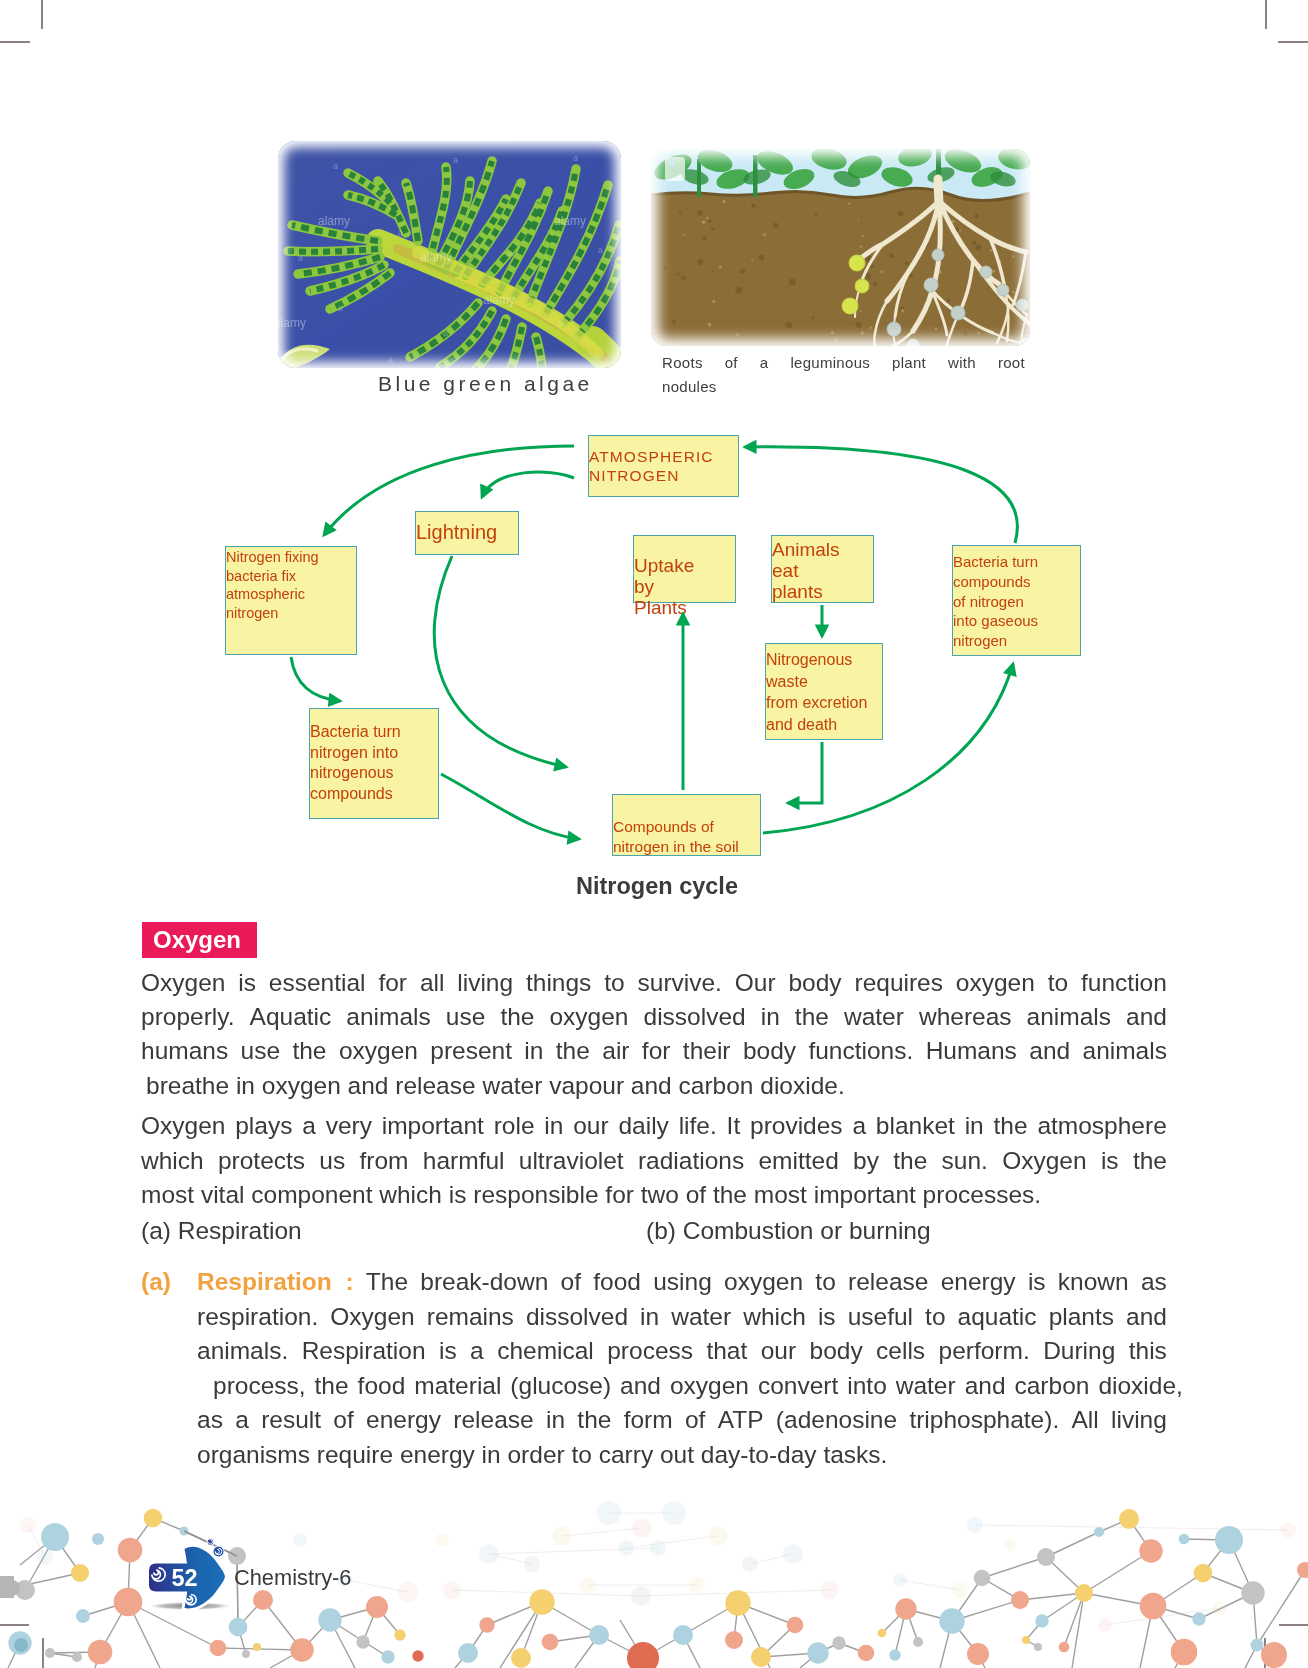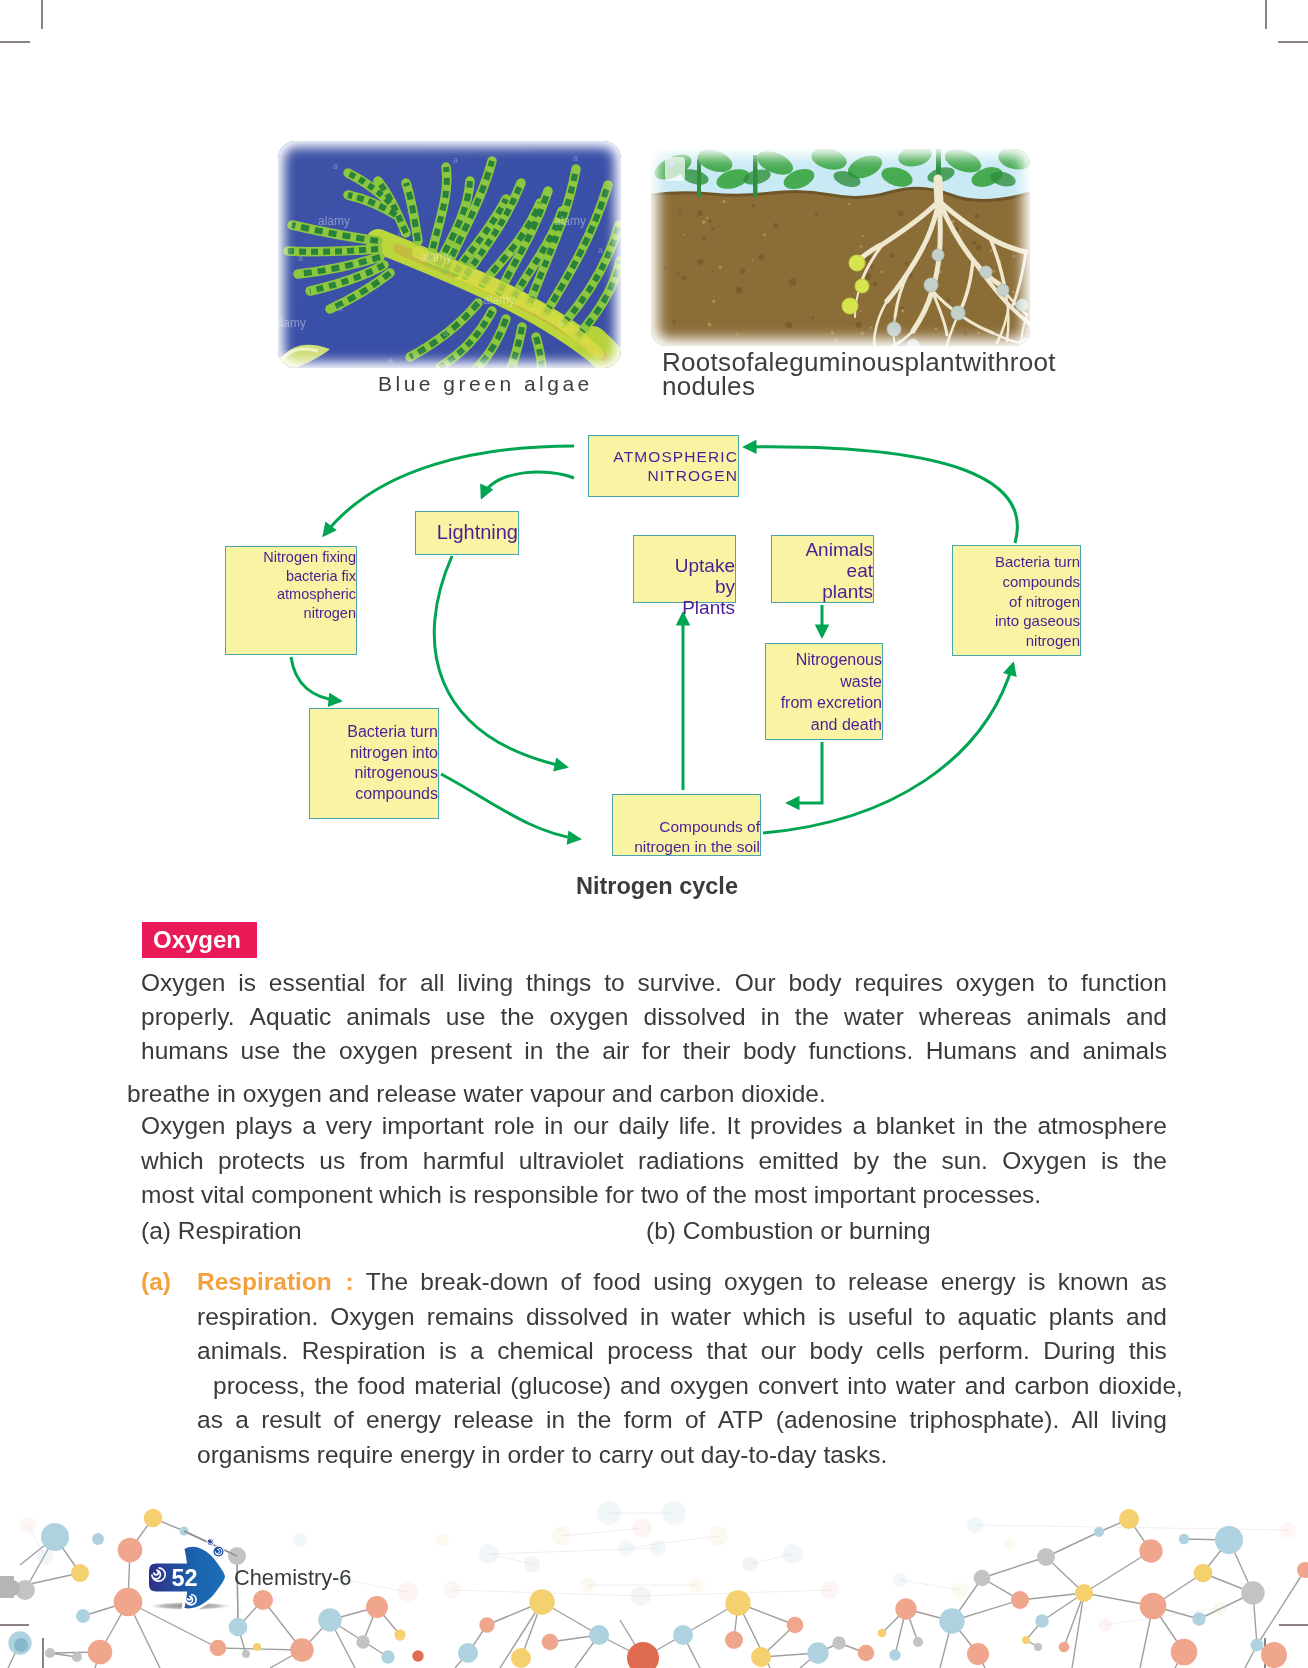--- a/index.html
+++ b/index.html
@@ -1,20 +1,20 @@
 <!DOCTYPE html>
 <html><head>
 <meta charset="utf-8">
 <style>
 * { margin:0; padding:0; box-sizing:border-box; }
 html,body { width:1308px; height:1668px; }
 body { background:#ffffff; font-family:"Liberation Sans",sans-serif; position:relative; overflow:hidden; }
 .abs { position:absolute; }
 .cm { position:absolute; background:#8b8281; }
-.yb { position:absolute; background:#f8f4a3; border:1.6px solid #4ba3ab; color:#4c1d95; text-align:right; }
+.yb { position:absolute; background:#f8f4a3; border:1.6px solid #4ba3ab; color:#c2410c; text-align:left; }
 .jl { position:absolute; display:flex; justify-content:space-between; height:25px; line-height:25px; color:#3a3a3a; font-size:24.5px; white-space:nowrap; }
 .pl { position:absolute; height:25px; line-height:25px; color:#3a3a3a; font-size:24.5px; white-space:nowrap; }
 .orange { color:#f2a240; font-weight:bold; }
 </style>
 </head>
 <body>
 
 <div class="cm" style="left:40.5px; top:0; width:2px; height:29px;"></div>
 <div class="cm" style="left:0; top:40.5px; width:30px; height:2px;"></div>
 <div class="cm" style="left:1265px; top:0; width:2px; height:29px;"></div>
@@ -283,21 +283,21 @@
 
 <rect x="14" y="8" width="20" height="24" rx="4" fill="#ffffff" opacity="0.7"></rect>
 <circle cx="21" cy="15" r="3" fill="#c9eaf5"></circle>
 </svg>
 </div>
 
 <div class="abs" style="left:278px; top:141px; width:343px; height:227px; border-radius:18px; box-shadow:inset 0 0 12px 6px #ffffff; pointer-events:none;"></div>
 <div class="abs" style="left:651px; top:149px; width:379px; height:197px; border-radius:16px; box-shadow:inset 0 0 13px 7px #ffffff; pointer-events:none;"></div>
 
 <div class="abs" style="left:378px; top:372px; font-size:21px; letter-spacing:3.5px; color:#3e3e3e;text-align:center;">Blue green algae</div>
-<div class="abs" style="left:662px; top:351px; width:363px; font-size:26px; letter-spacing:0.3px; color:#3e3e3e;">
+<div class="abs" style="left:662px; top:351px; width:363px; font-size:15px; letter-spacing:0.3px; color:#3e3e3e;">
   <div style="display:flex; justify-content:space-between; height:23.5px; line-height:23.5px;">
       <span>Roots</span>
       <span>of</span>
       <span>a</span>
       <span>leguminous</span>
       <span>plant</span>
       <span>with</span>
       <span>root</span>
     </div>
   <div style="height:23.5px; line-height:23.5px;">nodules</div>
@@ -379,21 +379,21 @@
     <span>the</span>
     <span>air</span>
     <span>for</span>
     <span>their</span>
     <span>body</span>
     <span>functions.</span>
     <span>Humans</span>
     <span>and</span>
     <span>animals</span>
   </div>
-<div class="pl" style="left:127px; top:1072.5px;margin-top:8px;">breathe in oxygen and release water vapour and carbon dioxide.</div>
+<div class="pl" style="left:146px; top:1072.5px;">breathe in oxygen and release water vapour and carbon dioxide.</div>
 
 <div class="jl" style="left:141px; top:1113px; width:1026px;">
     <span>Oxygen</span>
     <span>plays</span>
     <span>a</span>
     <span>very</span>
     <span>important</span>
     <span>role</span>
     <span>in</span>
     <span>our</span>

